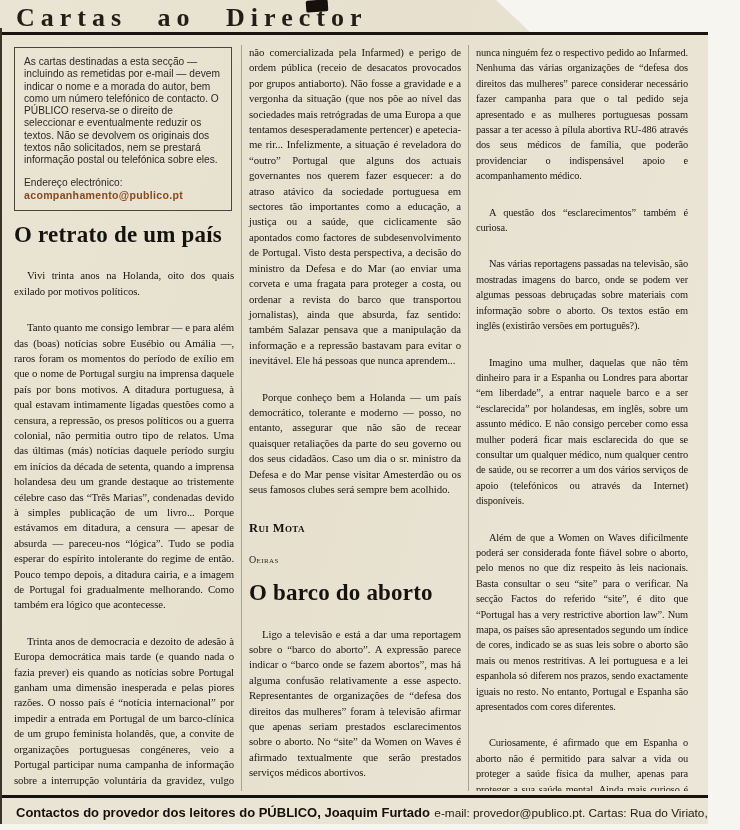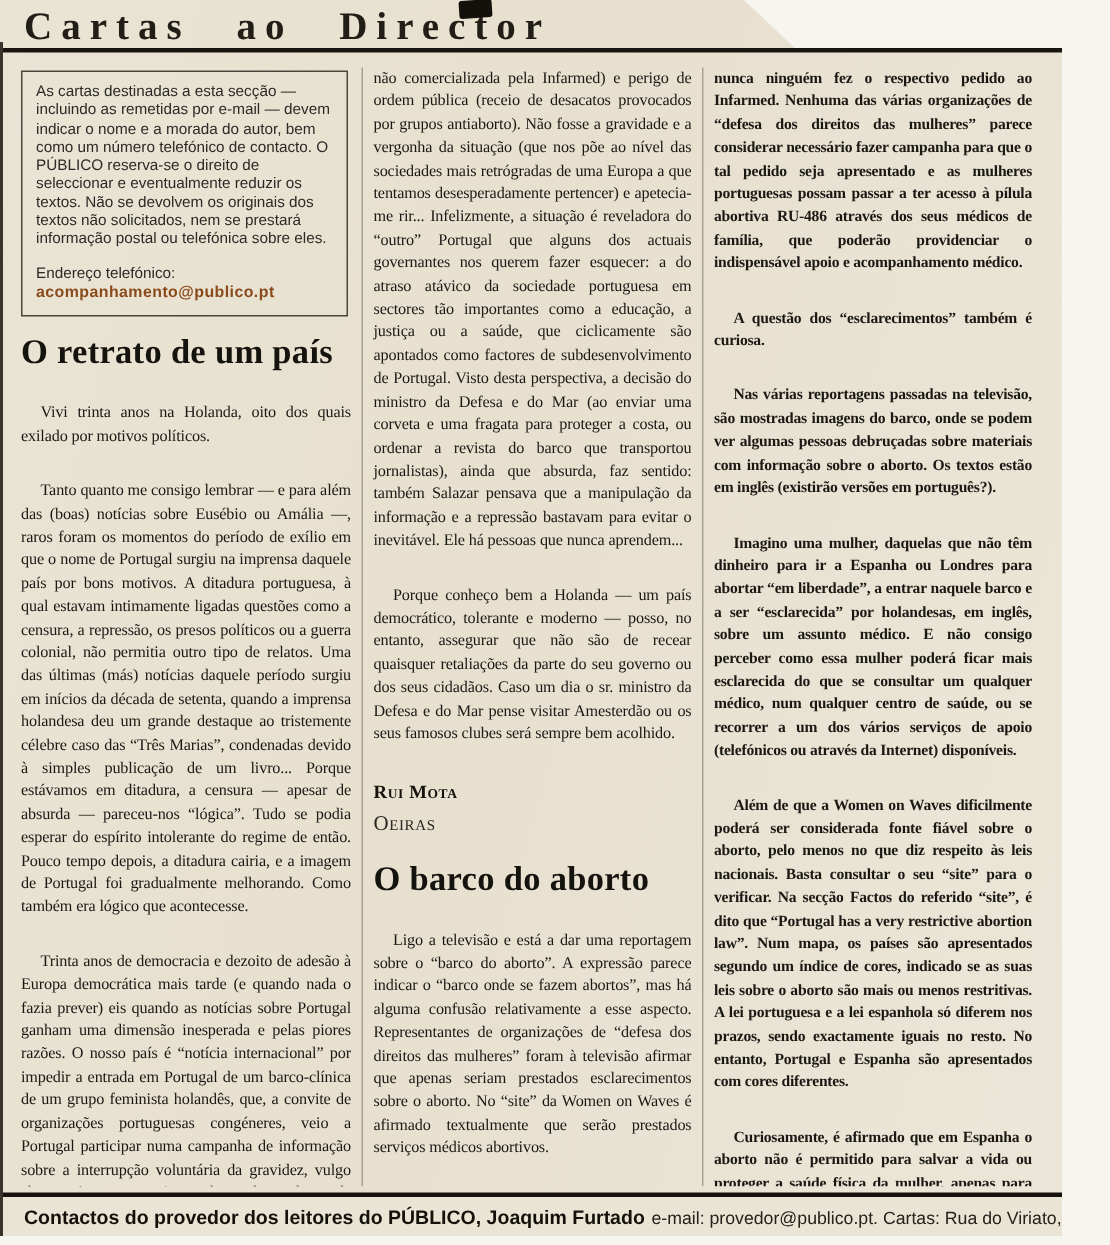--- a/index.html
+++ b/index.html
@@ -40,40 +40,40 @@
   
   .columns {
     display:flex; padding:10px 0 0 14px; height:756px; overflow:hidden;
   }
   .col { width:220px; flex:0 0 220px; overflow:hidden; }
   .col + .col { border-left:1px solid #a8a195; margin-left:7px; padding-left:7px; }
   p.body {
     text-align:justify; font-size:10.8px; line-height:15.4px;
     color:#191813; letter-spacing:-0.1px; hyphens:auto;
   }
-  .col-right p.body { font-size:10.4px; letter-spacing:-0.15px;font-weight:bold; }
+  .col-right p.body { font-size:10.4px; letter-spacing:-0.15px; }
   .indent { text-indent:13px;margin-top:21px; }
   .cont { text-indent:0; }
   h2.letter-heading {
     font-size:23px; font-weight:700; color:#15130e; letter-spacing:0.2px;
     margin:8px 0 9px 0; line-height:1.05;
   }
   .col-mid h2.letter-heading { margin-top:16px; }
   
   .notice-box {
     border:1px solid #4a463c; padding:8px 8px 9px 9px; margin:2px 2px 12px 0;
     font-family:"Liberation Sans", sans-serif; color:#2b2a26;
   }
   .notice-box .nb-body { font-size:10.2px; line-height:12.3px; margin-bottom:10px; }
   .notice-box .nb-label { font-size:10.2px; line-height:12.5px; }
   .notice-box .nb-email { font-size:10.6px; font-weight:bold; color:#8a4a1c; letter-spacing:0.3px; }
   
   .sig { margin:3px 0 4px 0; }
   .sig-name { font-weight:700; font-variant:small-caps; font-size:12.5px; letter-spacing:0.4px; color:#14120d;margin-top:24px; }
-  .sig-place { font-variant:small-caps; font-size:14px; letter-spacing:0.4px; color:#2a2822; margin-top:6px; }
+  .sig-place { font-variant:small-caps; font-size:10px; letter-spacing:0.4px; color:#2a2822; margin-top:18px; }
   
   .footer {
     position:absolute; left:0; bottom:0; width:708px; height:29px;
     border-top:3px solid #16130e; background:#eae4d4;
     padding:5px 0 0 16px; white-space:nowrap; overflow:hidden;
     font-family:"Liberation Sans", sans-serif;
   }
   .footer .f-bold { font-weight:bold; font-size:13px; color:#131109; }
   .footer .f-reg { font-size:11.8px; color:#23211a; }
 </style>
@@ -86,21 +86,21 @@
     <h1>Cartas ao Director</h1>
     <div class="scan-corner"></div>
     <div class="ink-smudge"></div>
   </div>
 
   <div class="columns">
 
     <div class="col col-left">
       <div class="notice-box">
         <p class="nb-body">As cartas destinadas a esta secção — incluindo as remetidas por e-mail — devem indicar o nome e a morada do autor, bem como um número telefónico de contacto. O PÚBLICO reserva-se o direito de seleccionar e eventualmente reduzir os textos. Não se devolvem os originais dos textos não solicitados, nem se prestará informação postal ou telefónica sobre eles.</p>
-        <p class="nb-label">Endereço telefónico:</p>
+        <p class="nb-label">Endereço electrónico:</p>
         <p class="nb-email">acompanhamento@publico.pt</p>
       </div>
       <h2 class="letter-heading">O retrato de um país</h2>
       <p class="body indent">Vivi trinta anos na Holanda, oito dos quais exilado por motivos políticos.</p>
       <p class="body indent">Tanto quanto me consigo lembrar — e para além das (boas) notícias sobre Eusébio ou Amália —, raros foram os momentos do período de exílio em que o nome de Portugal surgiu na imprensa daquele país por bons motivos. A ditadura portuguesa, à qual estavam intimamente ligadas questões como a censura, a repressão, os presos políticos ou a guerra colonial, não permitia outro tipo de relatos. Uma das últimas (más) notícias daquele período surgiu em inícios da década de setenta, quando a imprensa holandesa deu um grande destaque ao tristemente célebre caso das “Três Marias”, condenadas devido à simples publicação de um livro... Porque estávamos em ditadura, a censura — apesar de absurda — pareceu-nos “lógica”. Tudo se podia esperar do espírito intolerante do regime de então. Pouco tempo depois, a ditadura cairia, e a imagem de Portugal foi gradualmente melhorando. Como também era lógico que acontecesse.</p>
       <p class="body indent">Trinta anos de democracia e dezoito de adesão à Europa democrática mais tarde (e quando nada o fazia prever) eis quando as notícias sobre Portugal ganham uma dimensão inesperada e pelas piores razões. O nosso país é “notícia internacional” por impedir a entrada em Portugal de um barco-clínica de um grupo feminista holandês, que, a convite de organizações portuguesas congéneres, veio a Portugal participar numa campanha de informação sobre a interrupção voluntária da gravidez, vulgo aborto. Argumentos invocados pelos zelotas da moral pública: perigo para a saúde (devido à existência de uma pílula abortiva</p>
     </div>
 
     <div class="col col-mid">
       <p class="body cont">não comercializada pela Infarmed) e perigo de ordem pública (receio de desacatos provocados por grupos antiaborto). Não fosse a gravidade e a vergonha da situação (que nos põe ao nível das sociedades mais retrógradas de uma Europa a que tentamos desesperadamente pertencer) e apetecia-me rir... Infelizmente, a situação é reveladora do “outro” Portugal que alguns dos actuais governantes nos querem fazer esquecer: a do atraso atávico da sociedade portuguesa em sectores tão importantes como a educação, a justiça ou a saúde, que ciclicamente são apontados como factores de subdesenvolvimento de Portugal. Visto desta perspectiva, a decisão do ministro da Defesa e do Mar (ao enviar uma corveta e uma fragata para proteger a costa, ou ordenar a revista do barco que transportou jornalistas), ainda que absurda, faz sentido: também Salazar pensava que a manipulação da informação e a repressão bastavam para evitar o inevitável. Ele há pessoas que nunca aprendem...</p>

